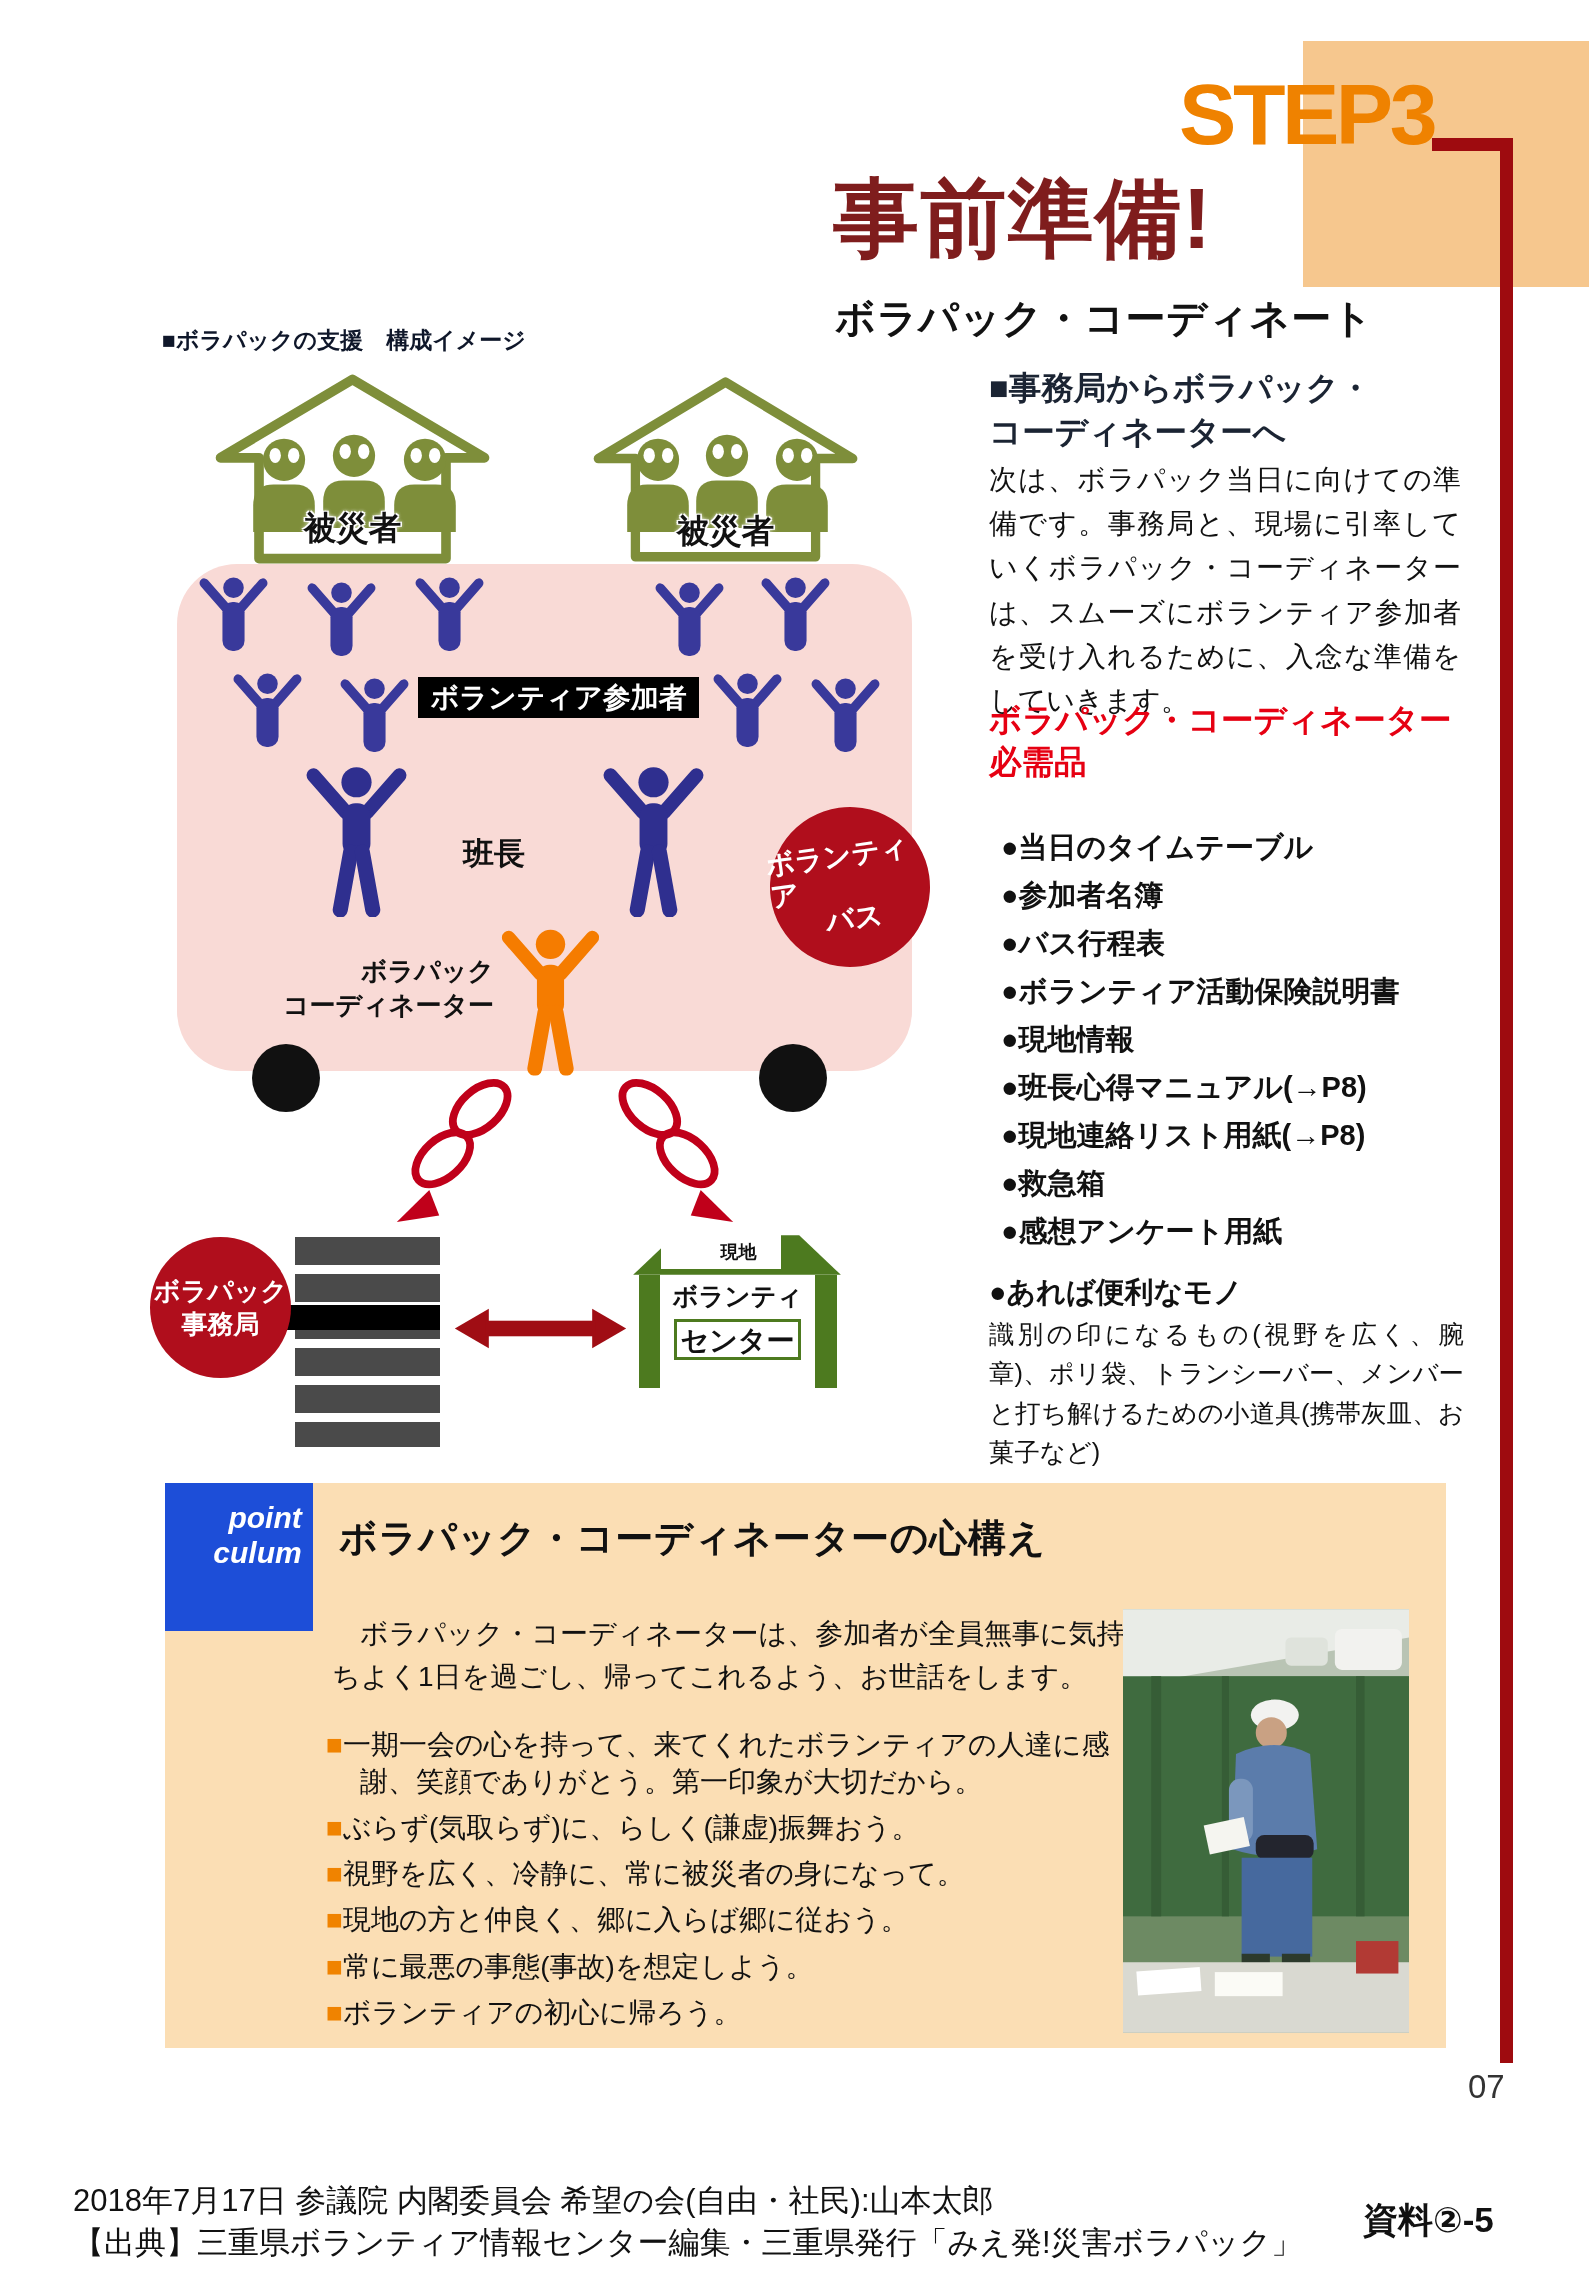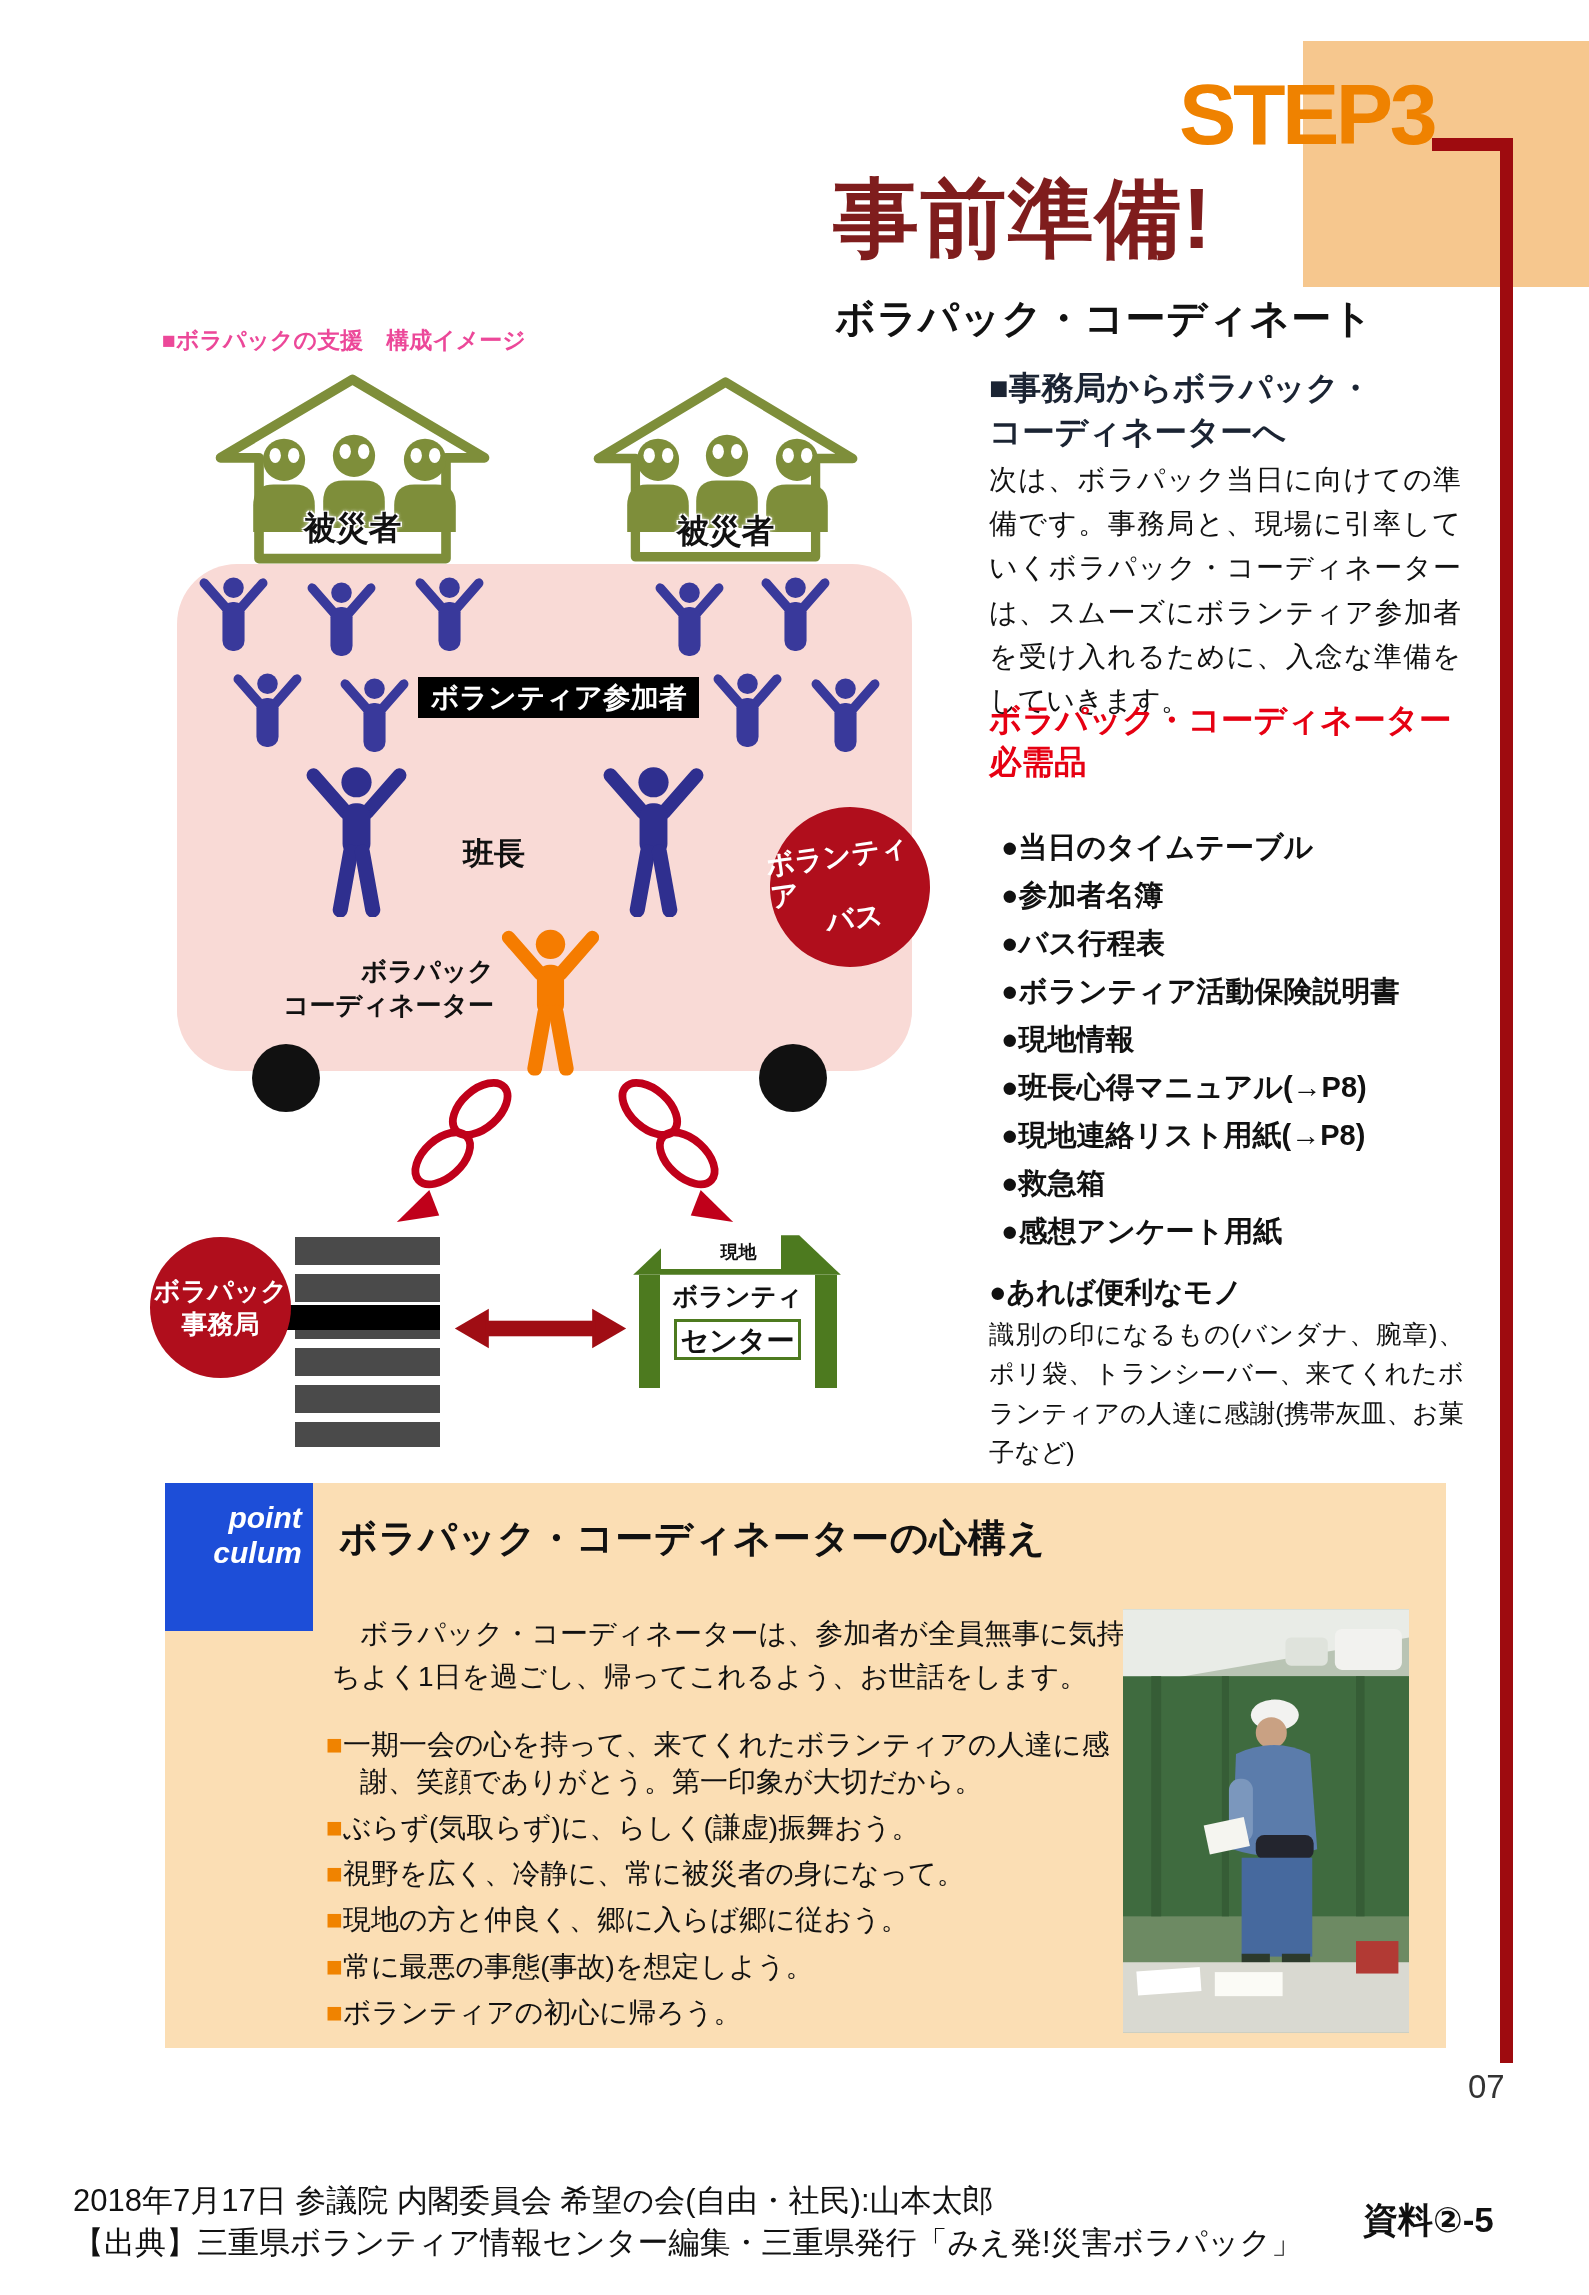--- a/index.html
+++ b/index.html
@@ -12,21 +12,21 @@
   .hdr-block{left:1303px;top:41px;width:286px;height:246px;background:#F6C78E;z-index:0;}
   .step3{left:1010px;top:71px;width:424px;text-align:right;font-size:86px;font-weight:900;
          letter-spacing:-3.5px;color:#EF8200;z-index:2;line-height:1;}
   .redline-h{left:1432px;top:138px;width:81px;height:12.7px;background:#9E0B0F;z-index:3;}
   .redline-v{left:1500px;top:138px;width:12.7px;height:1925px;background:#9E0B0F;z-index:3;}
   .big-title{left:833px;top:175px;font-size:86px;font-weight:900;color:#7f1d1d;z-index:2;
              letter-spacing:1.4px;line-height:1;}
   .subtitle{left:835px;top:291px;font-size:40px;font-weight:800;color:#121212;z-index:2;letter-spacing:0.7px;}
 
   
-  .diagram-caption{left:162px;top:325px;font-size:23px;font-weight:800;color:#ec4899;z-index:2;}
+  .diagram-caption{left:162px;top:325px;font-size:23px;font-weight:800;color:#0f172a;z-index:2;}
   .bus{left:177px;top:564px;width:735px;height:507px;background:#F9DAD6;border-radius:60px;z-index:1;}
   .house{z-index:2;}
   .house svg.house-shape{position:absolute;left:0;top:0;width:100%;height:100%;color:#7E8E3A;}
   .victim{position:absolute;color:#7E8E3A;}
   .house-label{position:absolute;left:0;right:0;top:136px;text-align:center;font-size:32.5px;font-weight:800;color:#111;
       text-shadow:0 0 4.2px #fff,0 0 4.2px #fff,1.4px 1.4px 0 #fff,-1.4px -1.4px 0 #fff,1.4px -1.4px 0 #fff,-1.4px 1.4px 0 #fff;}
   .bluefig{color:#39399B;z-index:2;}
   .orangefig{color:#F57C00;z-index:3;}
   .participants{left:418px;top:677px;height:41px;line-height:41px;background:#000;color:#fff;
       font-size:28px;font-weight:800;padding:0 12.7px;white-space:nowrap;z-index:4;}
@@ -254,21 +254,21 @@
     <li>●参加者名簿</li>
     <li>●バス行程表</li>
     <li>●ボランティア活動保険説明書</li>
     <li>●現地情報</li>
     <li>●班長心得マニュアル(→P8)</li>
     <li>●現地連絡リスト用紙(→P8)</li>
     <li>●救急箱</li>
     <li>●感想アンケート用紙</li>
   </ul>
   <div class="abs rc-extra-heading">●あれば便利なモノ</div>
-  <div class="abs rc-extra-body">識別の印になるもの(バンダナ、腕章)、ポリ袋、トランシーバー、来てくれたボランティアの人達に感謝(携帯灰皿、お菓子など)</div>
+  <div class="abs rc-extra-body">識別の印になるもの(視野を広く、腕章)、ポリ袋、トランシーバー、メンバーと打ち解けるための小道具(携帯灰皿、お菓子など)</div>
 
   <div class="abs point-box"></div>
   <div class="abs point-tag pre">point
 culum</div>
   <div class="abs point-title">ボラパック・コーディネーターの心構え</div>
   <div class="abs point-intro">　ボラパック・コーディネーターは、参加者が全員無事に気持ちよく1日を過ごし、帰ってこれるよう、お世話をします。</div>
   <ul class="abs point-list">
     <li><span class="pb-marker">■</span><span>一期一会の心を持って、来てくれたボランティアの人達に感謝、笑顔でありがとう。第一印象が大切だから。</span></li>
     <li><span class="pb-marker">■</span><span>ぶらず(気取らず)に、らしく(謙虚)振舞おう。</span></li>
     <li><span class="pb-marker">■</span><span>視野を広く、冷静に、常に被災者の身になって。</span></li>

